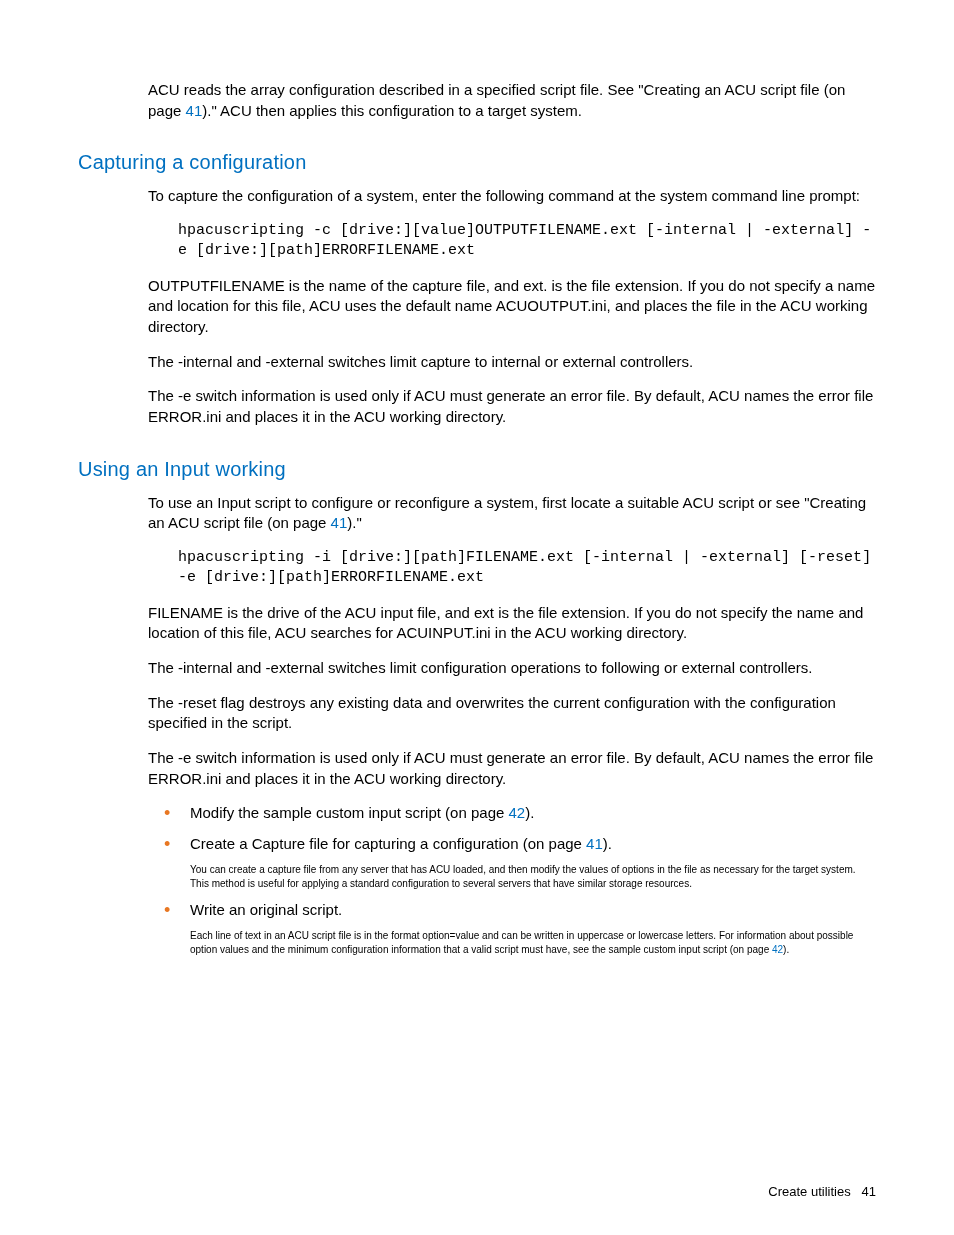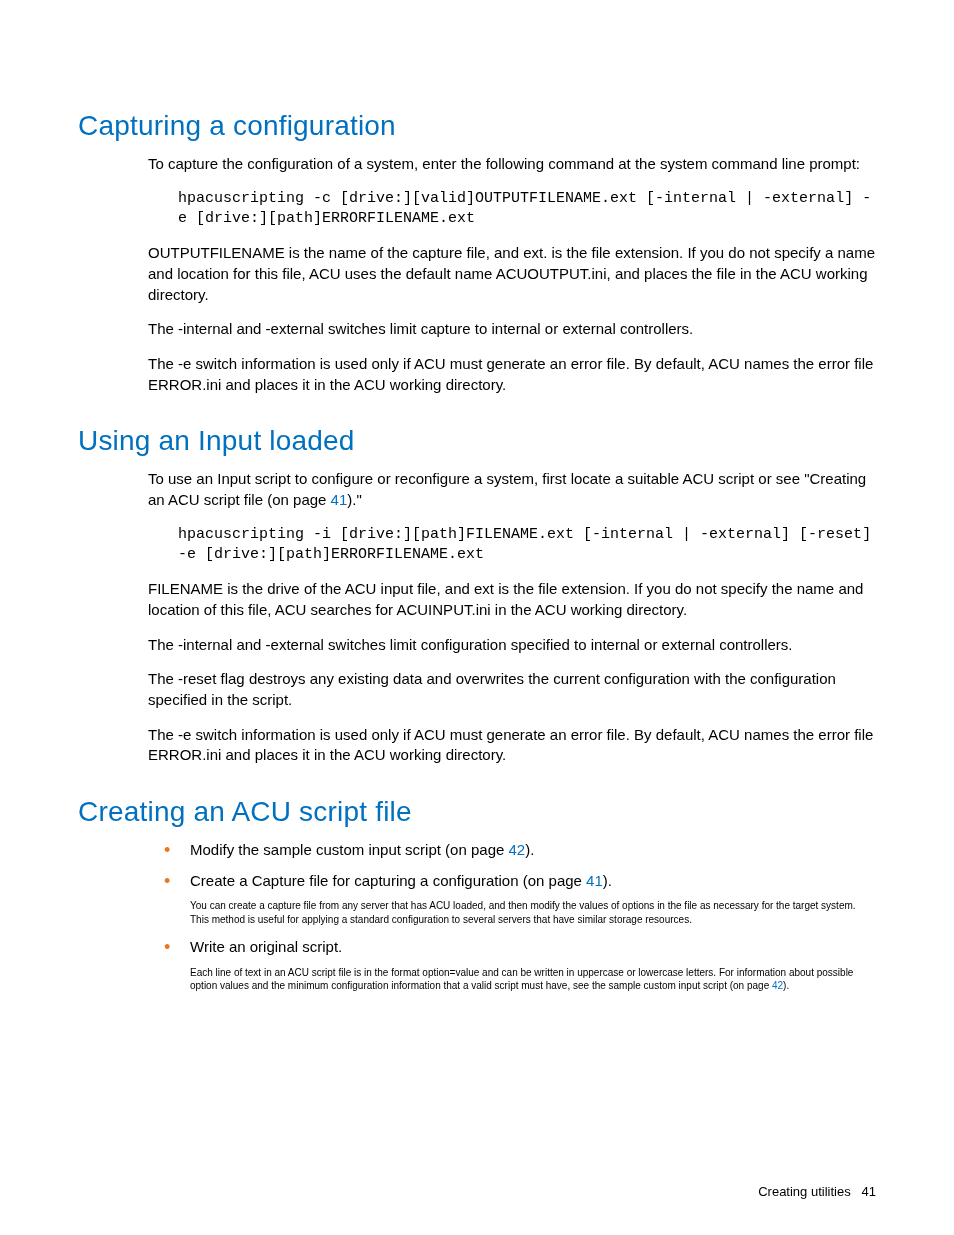--- a/index.html
+++ b/index.html
@@ -26,21 +26,21 @@
     font-size: 15px;
     line-height: 1.38;
     color: #000;
   }
   .hlink {
     color: #0070c0;
   }
   h2.section {
     font-family: Arial, Helvetica, sans-serif;
     font-weight: 400;
-    font-size: 28px;
+    font-size: 20px;
     color: #0070c0;
     margin: 30px 0 12px 0;
     letter-spacing: 0.2px;
   }
   .code-block {
     font-family: "Courier New", monospace;
     font-size: 15px;
     line-height: 1.35;
     margin: 0 0 14px 30px;
     white-space: pre-wrap;
@@ -83,72 +83,76 @@
     font-size: 13px;
     color: #000;
   }
   .first-h2 { margin-top: 26px; }
 </style>
 </head>
 <body>
 
 <div class="page">
 
+  <div class="body-indent">
+    <p>
+      <span>ACU reads the array configuration described in a specified script file. See "Creating an ACU script file (on page </span><span class="hlink">41</span><span>)." ACU then applies this configuration to a target system.</span>
+    </p>
+  </div>
 
   <h2 class="section first-h2">Capturing a configuration</h2>
   <div class="body-indent">
     <p>To capture the configuration of a system, enter the following command at the system command line prompt:</p>
-    <div class="code-block"><span>hpacuscripting -c [drive:][valid]</span><span class="ital">OUTPUTFILENAME.ext</span><span> [-internal | -external] -e [drive:][path]</span><span class="ital">ERRORFILENAME.ext</span></div>
+    <div class="code-block"><span>hpacuscripting -c [drive:][value]</span><span class="ital">OUTPUTFILENAME.ext</span><span> [-internal | -external] -e [drive:][path]</span><span class="ital">ERRORFILENAME.ext</span></div>
     <p>
       <span class="ital">OUTPUTFILENAME</span><span> is the name of the capture file, and </span><span class="code-inline">ext</span><span>. is the file extension. If you do not specify a name and location for this file, ACU uses the default name ACUOUTPUT.ini, and places the file in the ACU working directory.</span>
     </p>
     <p>
       <span>The </span><span class="code-inline">-internal</span><span> and </span><span class="code-inline">-external</span><span> switches limit capture to internal or external controllers.</span>
     </p>
     <p>
       <span>The </span><span class="code-inline">-e</span><span> switch information is used only if ACU must generate an error file. By default, ACU names the error file ERROR.ini and places it in the ACU working directory.</span>
     </p>
   </div>
 
-  <h2 class="section">Using an Input loaded</h2>
+  <h2 class="section">Using an Input working</h2>
   <div class="body-indent">
     <p>
       <span>To use an Input script to configure or reconfigure a system, first locate a suitable ACU script or see "Creating an ACU script file (on page </span><span class="hlink">41</span><span>)."</span>
     </p>
     <div class="code-block"><span>hpacuscripting -i [drive:][path]</span><span class="ital">FILENAME.ext</span><span> [-internal | -external] [-reset] -e [drive:][path]</span><span class="ital">ERRORFILENAME.ext</span></div>
     <p>
       <span class="ital">FILENAME</span><span> is the drive of the ACU input file, and </span><span class="code-inline">ext</span><span> is the file extension. If you do not specify the name and location of this file, ACU searches for ACUINPUT.ini in the ACU working directory.</span>
     </p>
     <p>
-      <span>The </span><span class="code-inline">-internal</span><span> and </span><span class="code-inline">-external</span><span> switches limit configuration specified to internal or external controllers.</span>
+      <span>The </span><span class="code-inline">-internal</span><span> and </span><span class="code-inline">-external</span><span> switches limit configuration operations to following or external controllers.</span>
     </p>
     <p>
       <span>The </span><span class="code-inline">-reset</span><span> flag destroys any existing data and overwrites the current configuration with the configuration specified in the script.</span>
     </p>
     <p>
       <span>The </span><span class="code-inline">-e</span><span> switch information is used only if ACU must generate an error file. By default, ACU names the error file ERROR.ini and places it in the ACU working directory.</span>
     </p>
   </div>
 
-  <h2 class="section">Creating an ACU script file</h2>
   <div class="body-indent">
     <ul class="bullets">
       <li>
         <span>Modify the sample custom input script (on page </span><span class="hlink">42</span><span>).</span>
       </li>
       <li>
         <span>Create a Capture file for capturing a configuration (on page </span><span class="hlink">41</span><span>).</span>
         <div class="li-sub">You can create a capture file from any server that has ACU loaded, and then modify the values of options in the file as necessary for the target system. This method is useful for applying a standard configuration to several servers that have similar storage resources.</div>
       </li>
       <li>
         <span>Write an original script.</span>
         <div class="li-sub">
           <span>Each line of text in an ACU script file is in the format </span><span class="ital">option=value</span><span> and can be written in uppercase or lowercase letters. For information about possible option values and the minimum configuration information that a valid script must have, see the sample custom input script (on page </span><span class="hlink">42</span><span>).</span>
         </div>
       </li>
     </ul>
   </div>
 
   <div class="footer">
-    <span>Creating utilities</span>&nbsp;&nbsp;&nbsp;<span>41</span>
+    <span>Create utilities</span>&nbsp;&nbsp;&nbsp;<span>41</span>
   </div>
 
 </div>
 
 </body></html>

